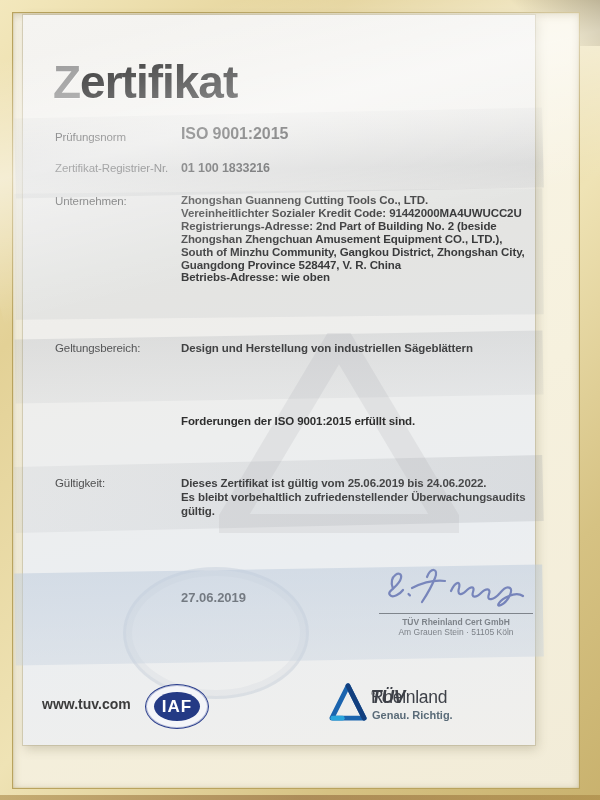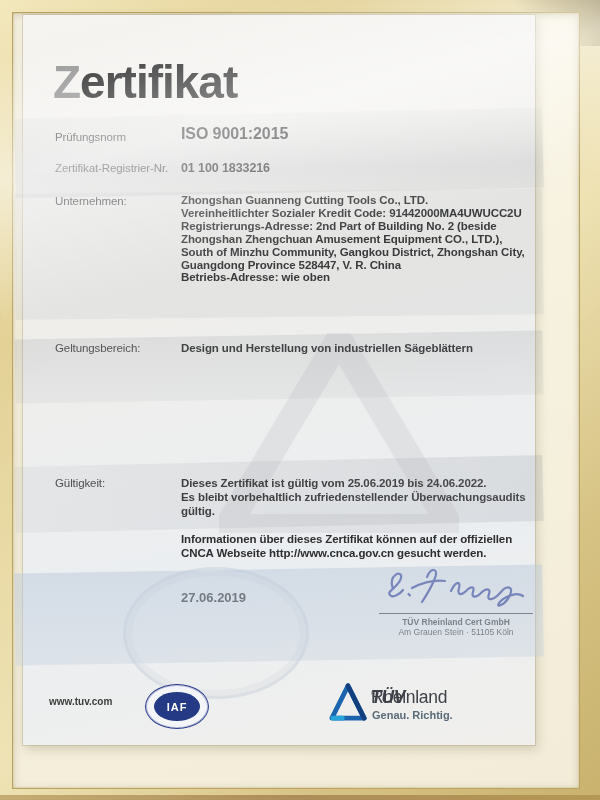--- a/index.html
+++ b/index.html
@@ -56,27 +56,27 @@
   .info-para{top:517px;}
   .para div{position:static;}
   .issue-date{top:575px;font-size:13px;font-weight:700;left:158px;color:#333;}
   
   .sig-wrap{left:350px;top:548px;width:166px;height:80px;}
   .sig-svg{left:4px;top:0;}
   .sig-line{left:6px;top:50px;width:154px;height:1px;background:#4c4c4c;}
   .issuer-name{left:0;top:54px;width:166px;text-align:center;font-size:8.5px;font-weight:700;color:#4a4a4a;}
   .issuer-addr{left:0;top:64px;width:166px;text-align:center;font-size:8.5px;color:#4a4a4a;}
   
-  .website{left:26px;top:681px;font-size:10px;font-weight:700;color:#3c3c3c;}
+  .website{left:19px;top:681px;font-size:14px;font-weight:700;color:#3c3c3c;}
   .iaf{left:122px;top:669px;width:64px;height:45px;}
   .iaf-outer{inset:0;border-radius:50%;background:#f4f5f9;border:1.5px solid #2b3e8c;
     box-shadow:inset 0 0 0 1px rgba(43,62,140,.3);}
   .iaf-inner{left:9px;top:8px;width:46px;height:29px;border-radius:50%;background:#243a85;
     display:flex;align-items:center;justify-content:center;}
-  .iaf-text{position:static;color:#fff;font-size:11px;font-weight:700;letter-spacing:1px;}
+  .iaf-text{position:static;color:#fff;font-size:17px;font-weight:700;letter-spacing:1px;}
   .dakks{left:168px;top:666px;width:140px;height:76px;}
   .ring{border:1px solid #a8adb2;border-radius:50%;}
   .ring1{left:2px;top:6px;width:36px;height:36px;}
   .ring2{left:7px;top:11px;width:26px;height:26px;}
   .ring3{left:12px;top:16px;width:16px;height:16px;}
   .arc{border-right:none!important;border-top-left-radius:16px;border-bottom-left-radius:16px;}
   .arc-red{left:-1px;top:9px;width:12px;height:30px;border:2.5px solid #b0302a;}
   .arc-gold{left:6px;top:14px;width:8px;height:20px;border:2px solid #c8951f;}
   .dakks-name{left:29px;top:2px;font-size:15px;font-weight:700;color:#1d1d1d;letter-spacing:.3px;}
   .dakks-sub{left:56px;font-size:6.5px;color:#5a5a5a;line-height:7.5px;}
@@ -121,33 +121,30 @@
       <div>Zhongshan Zhengchuan Amusement Equipment CO., LTD.),</div>
       <div>South of Minzhu Community, Gangkou District, Zhongshan City,</div>
       <div>Guangdong Province 528447, V. R. China</div>
       <div>Betriebs-Adresse: wie oben</div>
     </div>
 
     <div class="content lbl" style="top:327px">Geltungsbereich:</div>
     <div class="content val scope-value">Design und Herstellung von industriellen Sägeblättern</div>
 
     <div class="content para audit-para">
+      <div>Forderungen der ISO 9001:2015 erfüllt sind.</div>
     </div>
 
     <div class="content lbl" style="top:462px">Gültigkeit:</div>
     <div class="content para validity-para">
       <div>Dieses Zertifikat ist gültig vom 25.06.2019 bis 24.06.2022.</div>
       <div>Es bleibt vorbehaltlich zufriedenstellender Überwachungsaudits</div>
       <div>gültig.</div>
     </div>
 
-    <div class="content para info-para">
-      <div>Informationen über dieses Zertifikat können auf der offiziellen</div>
-      <div>CNCA Webseite http://www.cnca.gov.cn gesucht werden.</div>
-    </div>
 
     <div class="content issue-date">27.06.2019</div>
 
     <div class="content sig-wrap">
       <svg class="sig-svg" width="158" height="48" viewBox="0 0 158 48">
         <g fill="none" stroke="#39479e" stroke-width="2.2" stroke-linecap="round">
           <path d="M16,26 C10,12 26,6 24,15 C22,24 9,28 13,32 C16,35.5 23,31 26,27"></path>
           <path d="M31.5,31 l1.4,1.4"></path>
           <path d="M50,14 C54,4 62,5 58,15 C54,25 49,33 45,39"></path>
           <path d="M35,25 C47,19 59,17 68,18"></path>

